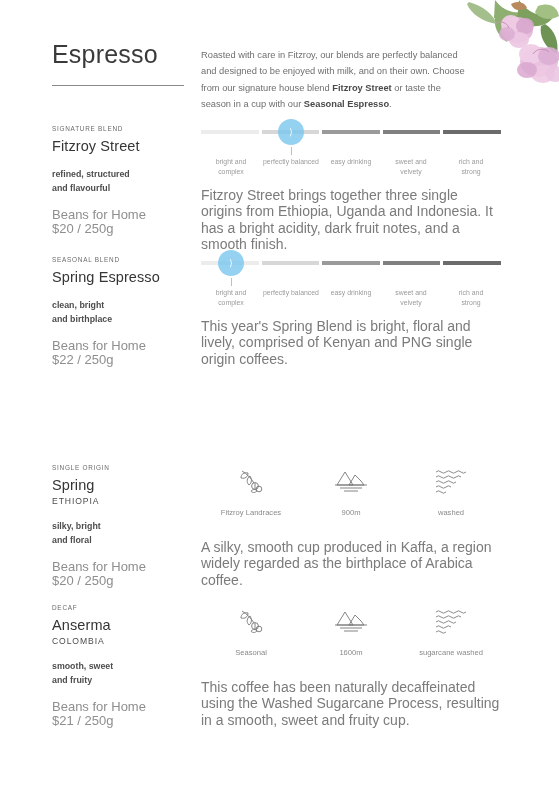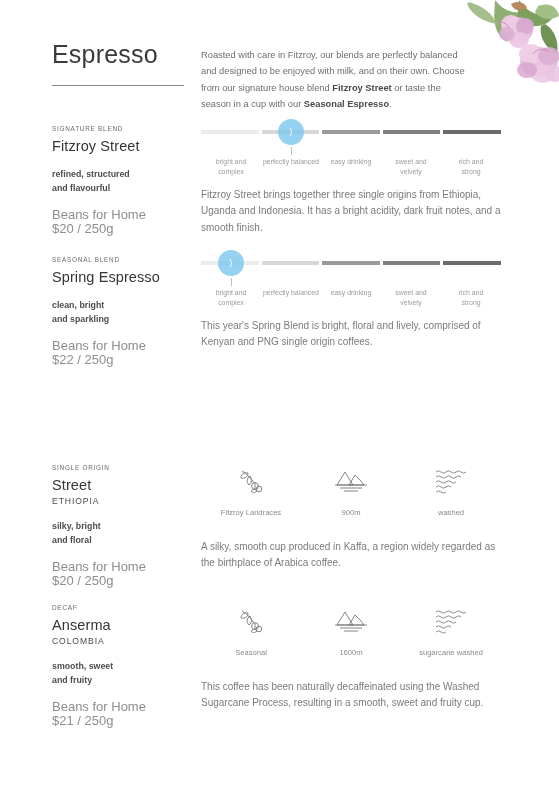--- a/index.html
+++ b/index.html
@@ -29,21 +29,21 @@
   .col-left { position: absolute; left: 52px; width: 140px; }
   .col-right { position: absolute; left: 201px; width: 300px; }
 
   .eyebrow { font-size: 6.4px; letter-spacing: 0.75px; color: #6a6a6a;
              text-transform: uppercase; font-weight: 400; }
   .name { font-size: 14.5px; font-weight: 400; color: #353535; margin-top: 6px; letter-spacing: 0.1px; }
   .origin { font-size: 8.6px; letter-spacing: 0.9px; color: #4a4a4a; margin-top: 3px; text-transform: uppercase; }
   .notes { font-size: 8.8px; line-height: 14px; font-weight: 700; color: #4d4d4d; margin-top: 13px; }
   .beans { font-size: 13px; line-height: 14px; color: #8e8e8e; margin-top: 13px; }
 
-  .desc { font-size: 10px; line-height: 16.3px; color: #7b7b7b; }
+  .desc { font-size: 14px; line-height: 16.3px; color: #7b7b7b; }
 
   
   .slider { position: relative; width: 300px; height: 46px; }
   .track { position: absolute; top: 5px; left: 0; width: 300px; height: 4px; display: flex; }
   .seg { height: 4px; flex: 1 1 0; margin-right: 3px; }
   .seg:last-child { margin-right: 0; }
   .knob { position: absolute; top: -6px; width: 26px; height: 26px; border-radius: 50%;
           background: #7ec8ee; opacity: 0.82; }
   .knob-glyph { position: absolute; left: 0; top: 0; width: 26px; height: 26px;
                 display: flex; align-items: center; justify-content: center;
@@ -149,21 +149,21 @@
       <div class="desc" style="margin-top:16px;">Fitzroy Street brings together three single origins from Ethiopia, Uganda and Indonesia. It has a bright acidity, dark fruit notes, and a smooth finish.</div>
     </div>
   </div>
 
   <div class="row" id="blend-1" style="top:256px;">
     <div class="col-left">
       <div class="eyebrow">SEASONAL BLEND</div>
       <div class="name">Spring Espresso</div>
       <div class="notes">
           <div>clean, bright</div>
-          <div>and sparkling</div>
+          <div>and birthplace</div>
         </div>
       <div class="beans">
           <div>Beans for Home</div>
           <div>$22 / 250g</div>
         </div>
     </div>
     <div class="col-right">
       <div class="slider">
           <div class="track">
             <div class="seg" style="background: rgb(236, 236, 236);"></div>
@@ -198,21 +198,21 @@
           </div>
         </div>
       <div class="desc" style="margin-top:16px;">This year's Spring Blend is bright, floral and lively, comprised of Kenyan and PNG single origin coffees.</div>
     </div>
   </div>
 
 
   <div class="row" id="origin-0" style="top:464px;">
     <div class="col-left">
       <div class="eyebrow">SINGLE ORIGIN</div>
-      <div class="name">Street</div>
+      <div class="name">Spring</div>
       <div class="origin">ETHIOPIA</div>
       <div class="notes">
           <div>silky, bright</div>
           <div>and floral</div>
         </div>
       <div class="beans">
           <div>Beans for Home</div>
           <div>$20 / 250g</div>
         </div>
     </div>

